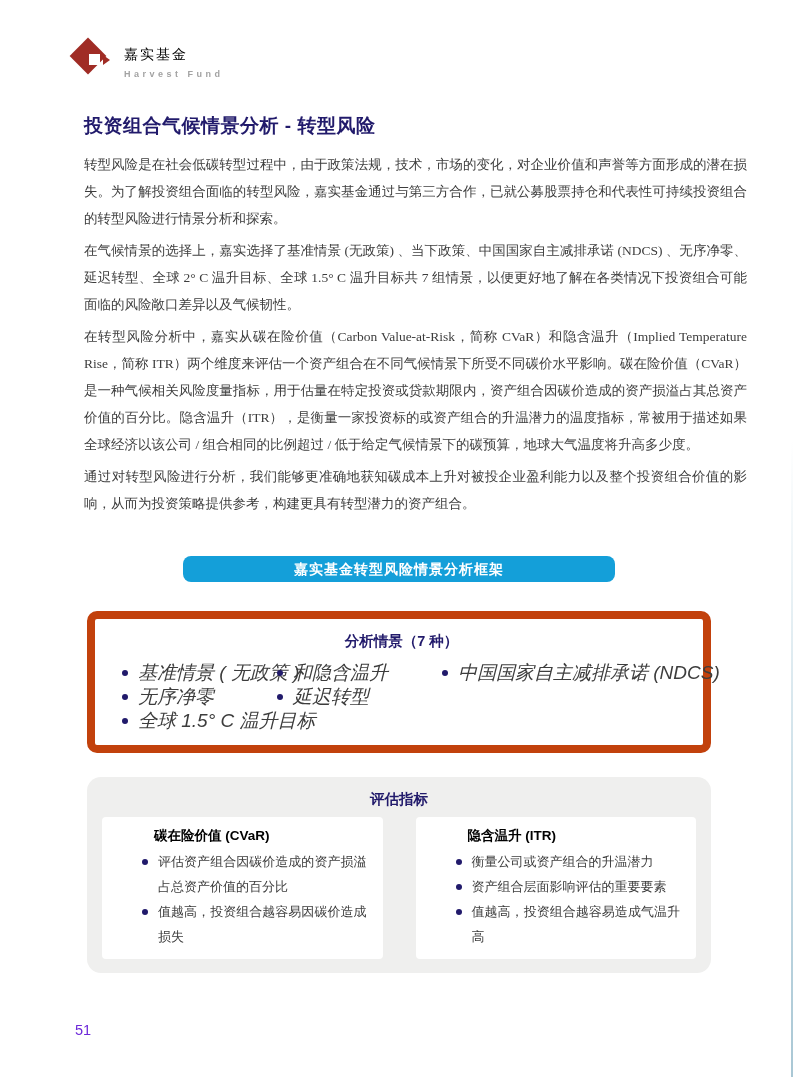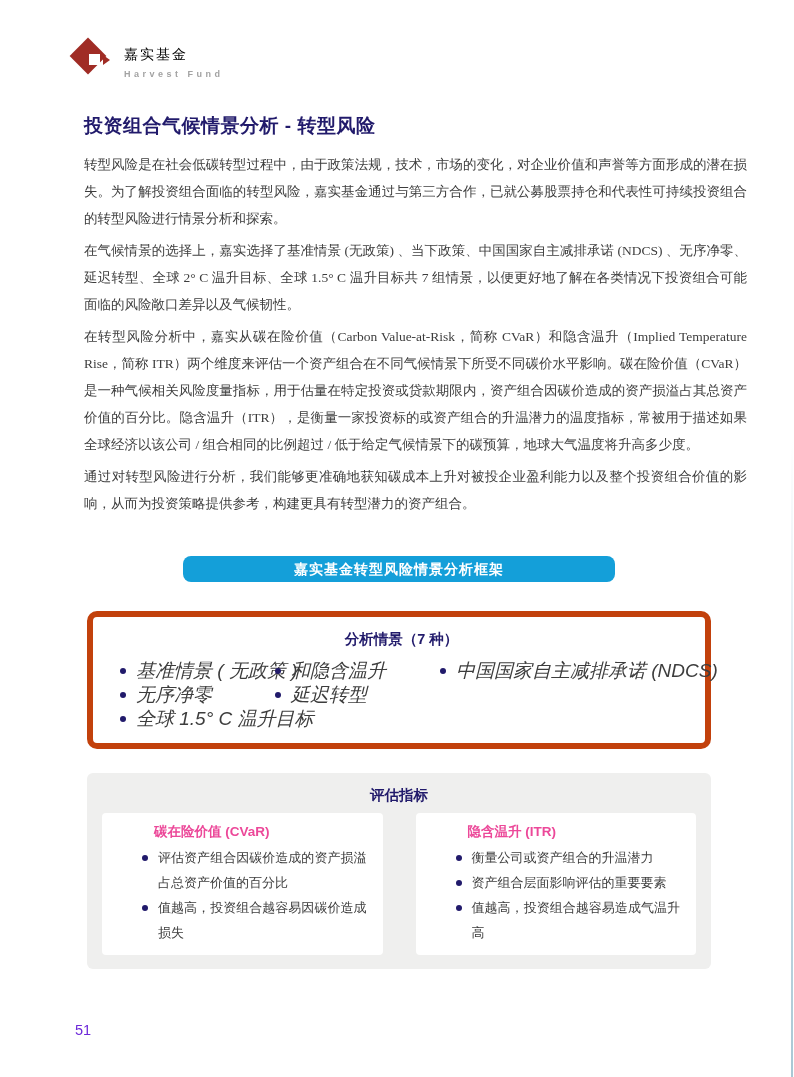--- a/index.html
+++ b/index.html
@@ -27,34 +27,34 @@
   .title { font-size:19px; font-weight:700; color:#211a6b; margin-top:112px; line-height:27px; letter-spacing:0.5px; }
   .para { font-size:13.5px; color:#3d3d3d; line-height:27px; text-align:justify; margin-top:12px;font-family:Liberation Serif, serif; }
   .para + .para { margin-top:5px; }
 
   
   .banner { margin:39px 0 0 99px; width:432px; height:26px; background:#149fd9;
     color:#ffffff; font-size:14px; font-weight:700; text-align:center; line-height:26px;
     letter-spacing:1px; border-radius:8px; }
 
   
-  .scen-box { margin:29px 0 0 3px; width:624px; border:6px solid #c2410c; border-radius:10px;
+  .scen-box { margin:29px 0 0 3px; width:624px; border:8px solid #c2410c; border-radius:10px;
     background:#ffffff; }
   .scen-inner { padding:12px 20px 12px 25px; }
   .box-title { font-size:14.5px; font-weight:700; color:#211a6b; text-align:center; line-height:20px; }
   .scen-grid { margin-top:10px; display:grid; grid-template-columns:155px 165px 1fr; }
   .scen-item { position:relative; padding-left:18px; font-size:19px; color:#3d3d3d; line-height:24px; white-space:nowrap;font-style:italic; }
   .dot { position:absolute; left:2px; top:9px; width:6px; height:6px; border-radius:50%; background:#211a6b; }
 
   
-  .metrics-box { margin:24px 0 0 3px; width:624px; background:#efefee; border-radius:6px;
+  .metrics-box { margin:24px 0 0 3px; width:624px; background:#efefee; border-radius:14px;
     padding:12px 15px 14px 15px; }
   .cards { display:flex; gap:33px; margin-top:8px; }
   .card { flex:1 1 0; background:#ffffff; border-radius:4px; padding:8px 16px 10px 16px; }
-  .card-title { font-size:13.5px; font-weight:700; color:#ec4899; margin-left:36px; line-height:22px; }
+  .card-title { font-size:13.5px; font-weight:700; color:#000000; margin-left:36px; line-height:22px; }
   .metric-list { margin-top:2px; }
   .metric-item { position:relative; padding-left:40px; font-size:13px; color:#3d3d3d; line-height:25px; text-align:justify; }
   .metric-item .dot { left:24px; top:10px; }
 
   
   .page-number { position:absolute; left:75px; top:1022px; font-size:14.5px; color:#6d28d9; }
   .edge-line { position:absolute; right:1px; top:440px; bottom:0; width:2px;
     background:linear-gradient(to bottom, rgba(168,201,216,0), rgba(168,201,216,0.55) 50%, rgba(140,180,198,0.75)); }
 </style>
 </head>

